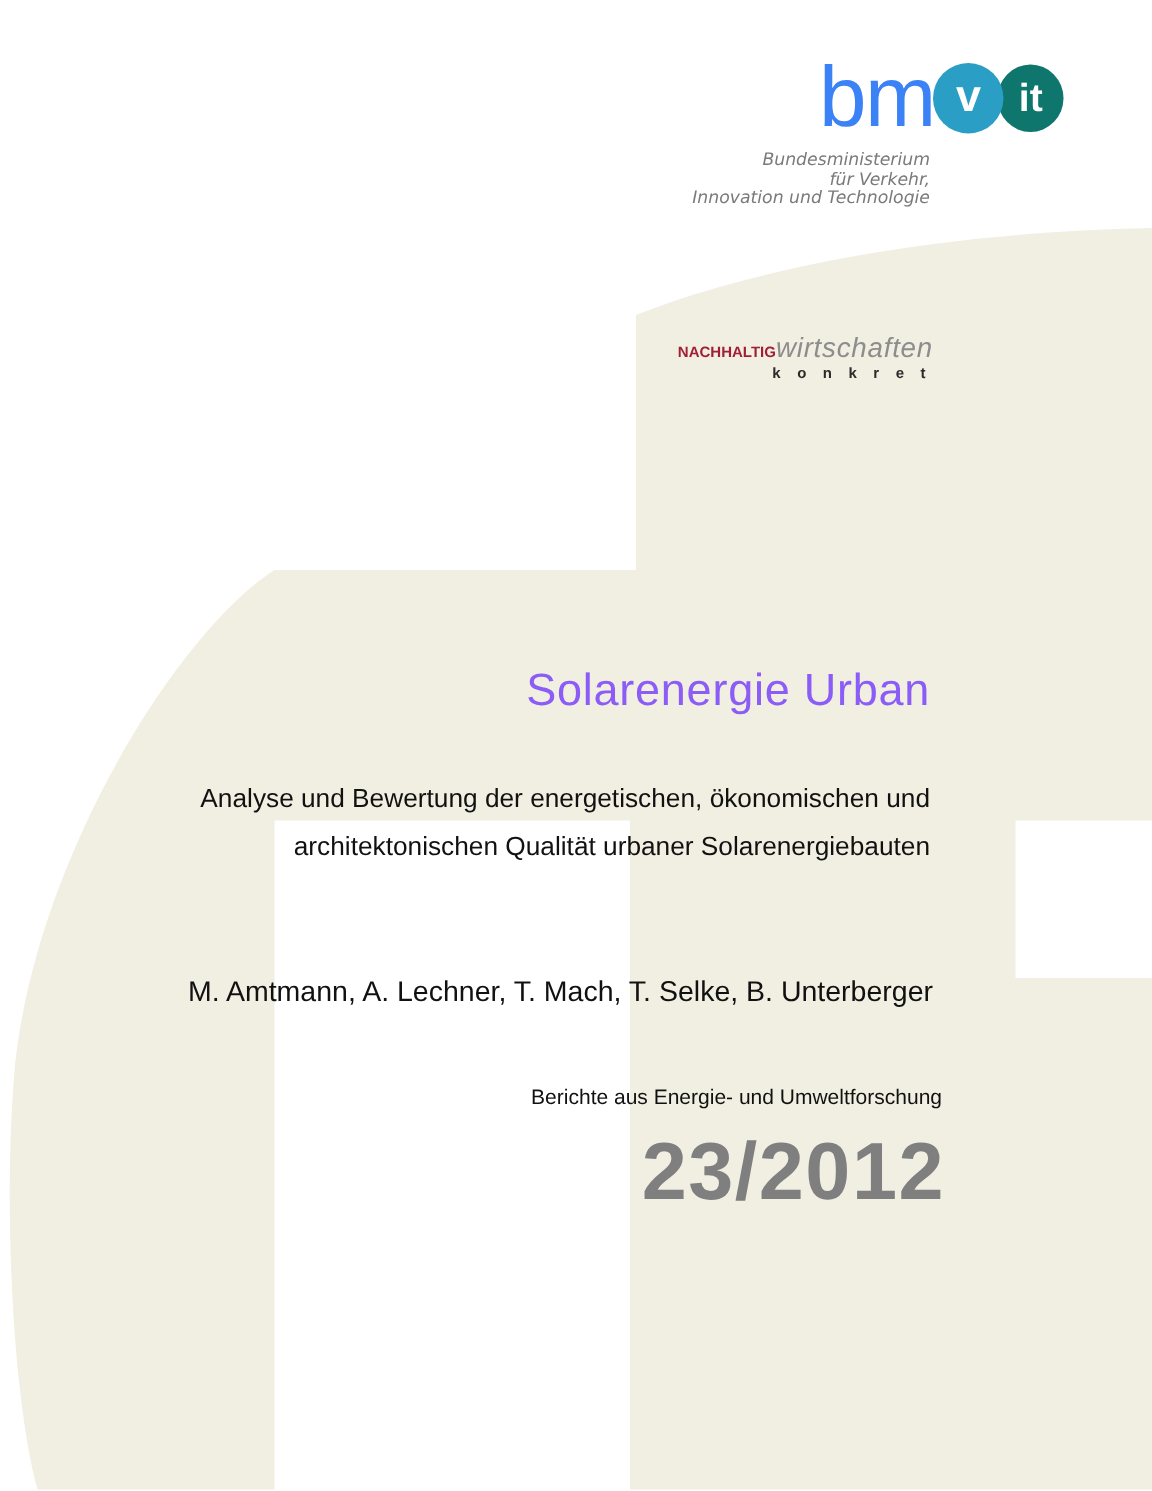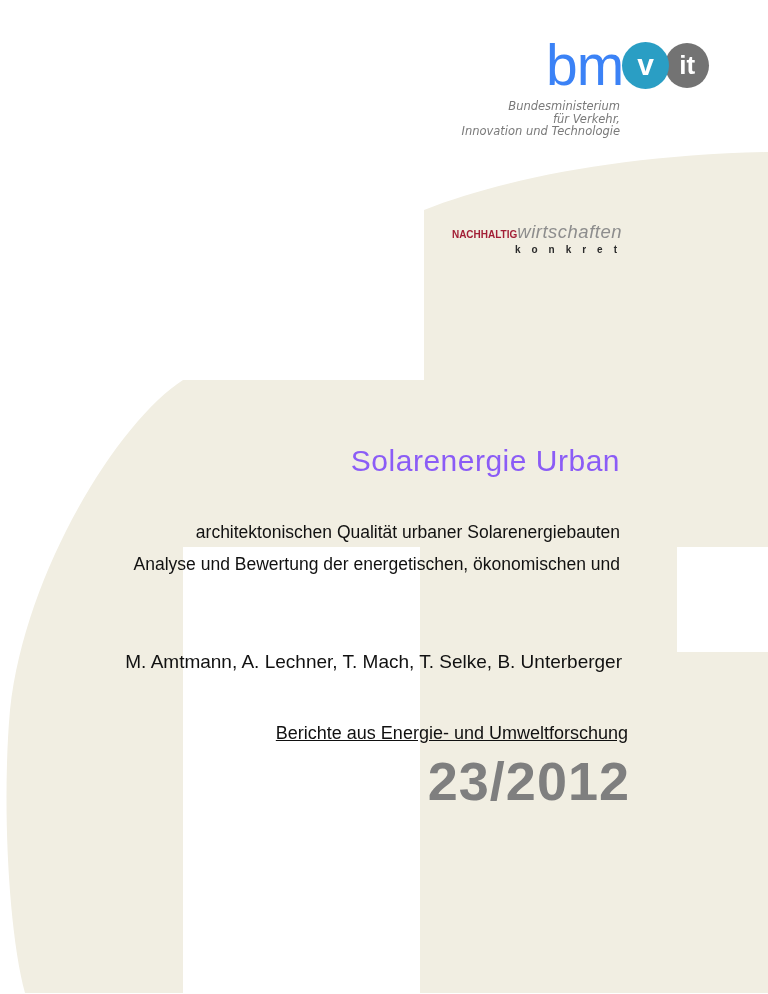--- a/index.html
+++ b/index.html
@@ -19,21 +19,21 @@
   .bmvit .bm {
     font-size: 57px; line-height: 54px; color: #3b82f6;
     letter-spacing: -1px; font-weight: normal;
   }
   .bmvit .disc {
     border-radius: 50%;
     display: flex; align-items: center; justify-content: center;
     color: #ffffff; font-weight: bold;
   }
   .bmvit .disc-v { width: 47px; height: 47px; background: #2a9ec4; margin-left: -1px; font-size: 30px; z-index: 2; }
-  .bmvit .disc-it { width: 44px; height: 45px; background: #737373; margin-left: -4px; font-size: 26px; z-index: 1; }
+  .bmvit .disc-it { width: 44px; height: 45px; background: #0f766e; margin-left: -4px; font-size: 26px; z-index: 1; }
 
   .ministry {
     position: absolute; right: 148px; top: 100px;
     text-align: right; font-style: italic;
     font-family: "DejaVu Sans", sans-serif;
     font-size: 11.5px; line-height: 12.6px; color: #7a7a7a;
   }
 
   
   .program-logo { position: absolute; right: 146px; top: 221px; text-align: right; }
@@ -59,21 +59,21 @@
     position: absolute; right: 148px; top: 516px;
     text-align: right; font-size: 17.5px; line-height: 32px; color: #111111;
     white-space: nowrap;
   }
   .authors {
     position: absolute; right: 146px; top: 651px;
     font-size: 19px; color: #111111; white-space: nowrap;
   }
   .series {
     position: absolute; right: 140px; top: 723px;
-    font-size: 18px; color: #111111; white-space: nowrap; text-decoration: underline;
+    font-size: 14px; color: #111111; white-space: nowrap;
   }
   .issue {
     position: absolute; right: 138px; top: 750px;
     font-size: 54px; font-weight: bold; letter-spacing: 1px; color: #7f7f7f;
     white-space: nowrap;
   }
   .slogan {
     position: absolute; right: 141px; top: 938px;
     font-size: 19.5px; white-space: nowrap;
   }
@@ -125,22 +125,22 @@
   <div class="program-logo">
     <div class="row1">
       <span class="nachhaltig">NACHHALTIG</span><span class="wirtschaften">wirtschaften</span>
     </div>
     <div class="konkret">konkret</div>
   </div>
 
   <h1 class="title">Solarenergie Urban</h1>
 
   <div class="subtitle">
+    <div>Analyse und Bewertung der energetischen, ökonomischen und</div>
     <div>architektonischen Qualität urbaner Solarenergiebauten</div>
-    <div>Analyse und Bewertung der energetischen, ökonomischen und</div>
   </div>
 
   <div class="authors">M. Amtmann, A. Lechner, T. Mach, T. Selke, B. Unterberger</div>
 
   <div class="series">Berichte aus Energie- und Umweltforschung</div>
 
   <div class="issue">23/2012</div>
 
 
 </div>

